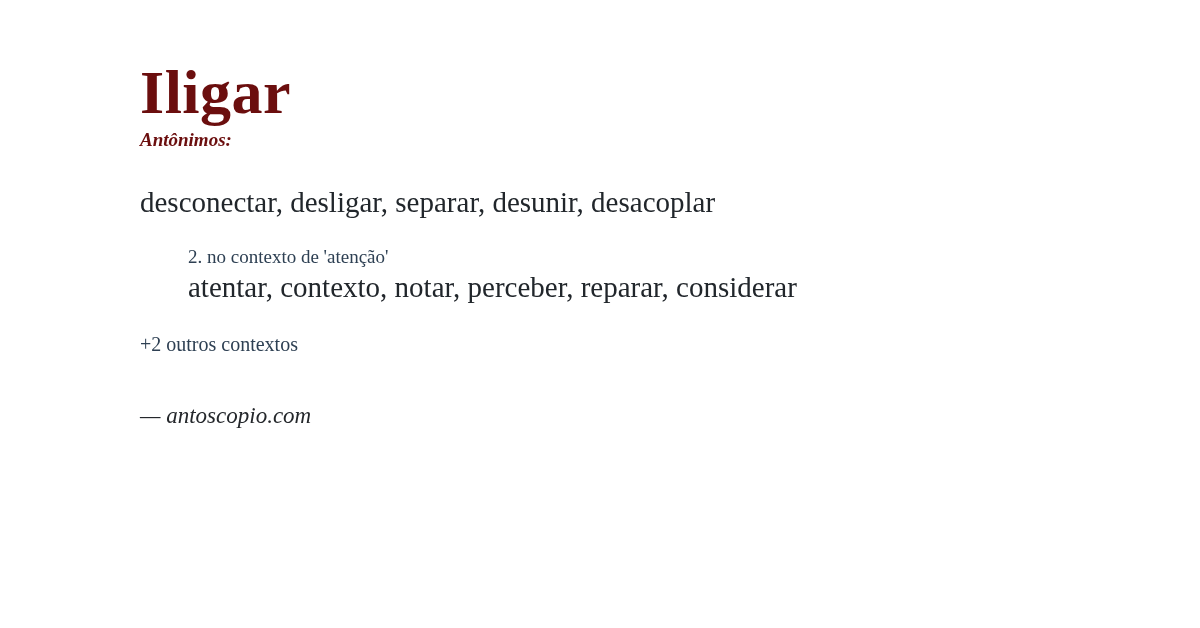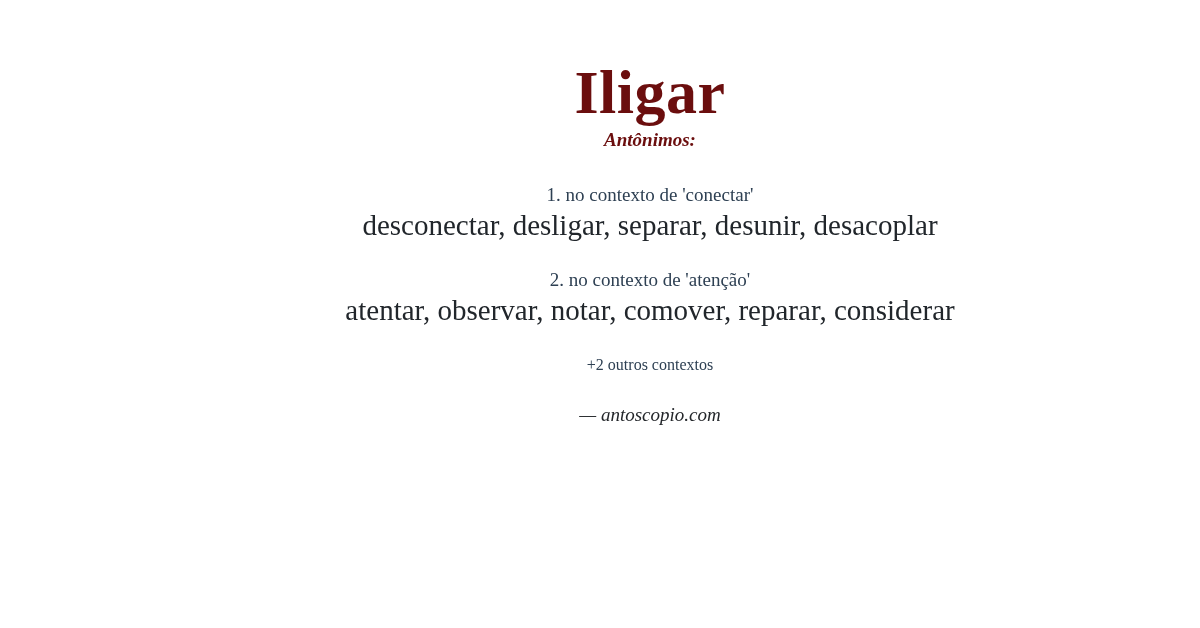--- a/index.html
+++ b/index.html
@@ -12,21 +12,20 @@
     height: 628px;
     background: var(--background, #ffffff);
     overflow: hidden;
     font-family: "Liberation Serif", "DejaVu Serif", serif;
   }
   .content {
     position: absolute;
     left: 140px;
     top: 60px;
     right: 40px;
-    text-align: center;
   }
   .word-title {
     margin: 0;
     font-size: 62px;
     line-height: 1.05;
     font-weight: bold;
     color: var(--title_maroon, #6b0e0e);
     letter-spacing: 0.5px;
   }
   .antonyms-heading {
@@ -35,65 +34,65 @@
     line-height: 1.15;
     font-weight: bold;
     font-style: italic;
     color: var(--title_maroon, #6b0e0e);
   }
   .sections {
     margin-top: 33px;
   }
   .context-section + .context-section {
     margin-top: 26px;
+    margin-left: 48px;
   }
   .context-label {
     font-size: 19px;
     line-height: 1.2;
     color: var(--context_label, #2e4053);
   }
   .antonyms-list {
     font-size: 29px;
     line-height: 1.26;
     color: var(--antonyms_text, #21262b);
   }
   .more-contexts {
     margin-top: 26px;
-    font-size: 16px;
+    font-size: 20px;
     line-height: 1.2;
     color: var(--context_label, #2e4053);
   }
   .site-attribution {
-    margin-top: 31px;
-    font-size: 19px;
+    margin-top: 47px;
+    font-size: 23px;
     line-height: 1.1;
     font-style: italic;
     color: var(--attribution_text, #24272b);
   }
 </style>
 </head>
 <body>
 
 <div class="page">
   <div class="content">
 
     <h1 class="word-title">Iligar</h1>
 
     <div class="antonyms-heading">Antônimos:</div>
 
     <div class="sections">
 
       <div class="context-section">
-        <div class="context-label">1. no contexto de 'conectar'</div>
         <div class="antonyms-list">desconectar, desligar, separar, desunir, desacoplar</div>
       </div>
 
       <div class="context-section">
         <div class="context-label">2. no contexto de 'atenção'</div>
-        <div class="antonyms-list">atentar, observar, notar, comover, reparar, considerar</div>
+        <div class="antonyms-list">atentar, contexto, notar, perceber, reparar, considerar</div>
       </div>
 
 
     </div>
 
     <div class="more-contexts">+2 outros contextos</div>
 
     <div class="site-attribution">— antoscopio.com</div>
 
   </div>

